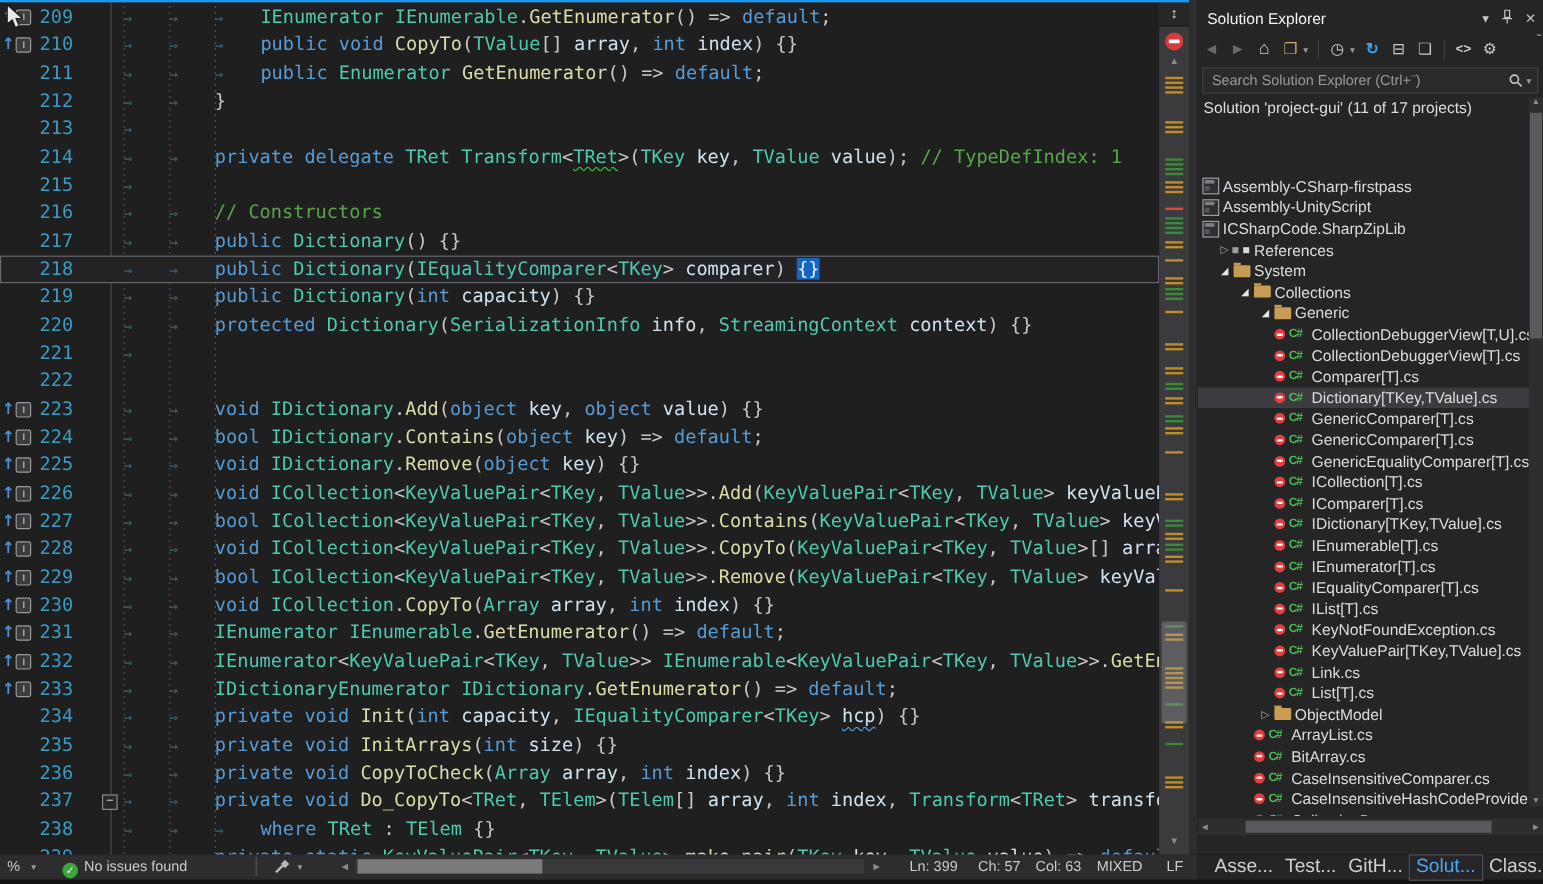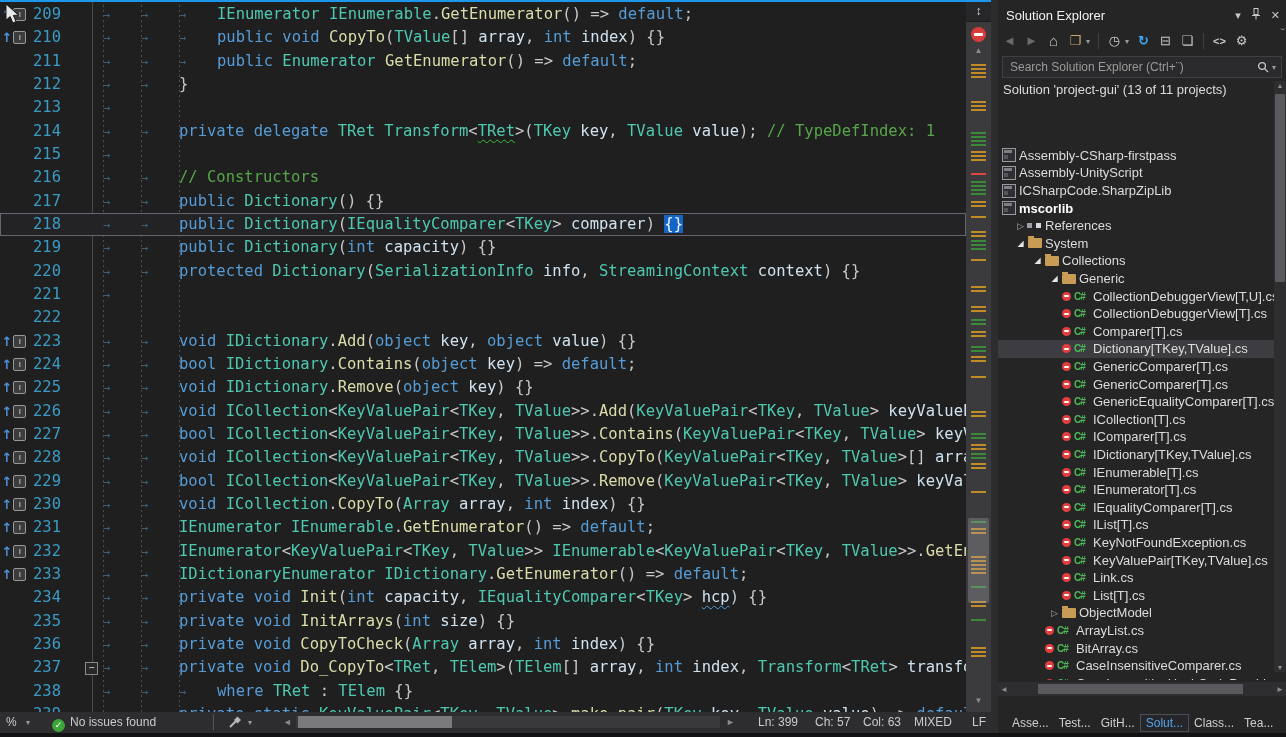--- a/index.html
+++ b/index.html
@@ -97,21 +97,21 @@
   .sl-item{position:absolute;top:3px;}
   .caret{color:#9A9A9A;font-size:8px;}
   .ok-circle{display:inline-block;width:13px;height:13px;border-radius:50%;background:#3CA53C;color:#FFF;
              font-size:9px;line-height:13px;text-align:center;vertical-align:-2px;margin-right:5px;}
   .sb-divider{position:absolute;left:213px;top:2px;width:1px;height:16px;background:#55555A;}
   .hs-track{position:absolute;left:296px;top:4px;width:424px;height:12px;background:#39393C;}
   .hs-thumb{position:absolute;left:2px;top:0;width:154px;height:12px;background:#7A7A7D;}
   .arrow-btn{color:#8A8A8A;font-size:9px;}
   .status-tabs{position:absolute;left:998px;top:0;width:288px;height:21px;background:#252526;
                display:flex;align-items:center;justify-content:space-between;padding:0 9px;box-sizing:border-box;}
-  .ptab{font-size:12px;color:#CFCFCF;padding:1px 5px;text-align:right;}
+  .ptab{font-size:16px;color:#CFCFCF;padding:1px 5px;text-align:right;}
   .ptab.active{color:#4FA6E8;border:1px solid #4A5056;background:#26262A;}
 </style>
 </head>
 <body>
 
 <div class="screen">
 
   <div class="editor">
     <div class="guide solid" style="left:92px;"></div>
     <div class="guide" style="left:103px;"></div>
@@ -268,37 +268,33 @@
     <div class="searchbox">
       <input type="text" placeholder="Search Solution Explorer (Ctrl+¨)" style="">
       <svg width="12" height="12" viewBox="0 0 12 12">
         <circle cx="5" cy="5" r="3.4" fill="none" stroke="#C8C8C8" stroke-width="1.3"></circle>
         <line x1="7.6" y1="7.6" x2="11" y2="11" stroke="#C8C8C8" stroke-width="1.3"></line>
       </svg>
       <span class="caret" style="margin-left:3px;">▾</span>
     </div>
     <div class="tree" id="tree-host">
         <div class="trow" style="padding-left: 2px;">
-          <span class="lbl">Solution 'project-gui' (13 of 11 projects)</span>
+          <span class="lbl">Solution 'project-gui' (11 of 17 projects)</span>
         </div>
         <div class="trow" style="padding-left: 4px; margin-top: 48px;">
           <span class="ic-project"></span>
           <span class="lbl">Assembly-CSharp-firstpass</span>
         </div>
         <div class="trow" style="padding-left: 4px;">
           <span class="ic-project"></span>
           <span class="lbl">Assembly-UnityScript</span>
         </div>
         <div class="trow" style="padding-left: 4px;">
           <span class="ic-project"></span>
           <span class="lbl">ICSharpCode.SharpZipLib</span>
-        </div>
-        <div class="trow bold" style="padding-left: 4px;">
-          <span class="ic-project"></span>
-          <span class="lbl">mscorlib</span>
         </div>
         <div class="trow" style="padding-left: 16px;">
           <span class="exp closed">▷</span>
           <span class="ic-ref"></span>
           <span class="lbl">References</span>
         </div>
         <div class="trow" style="padding-left: 16px;">
           <span class="exp">◢</span>
           <span class="ic-folder"></span>
           <span class="lbl">System</span>

